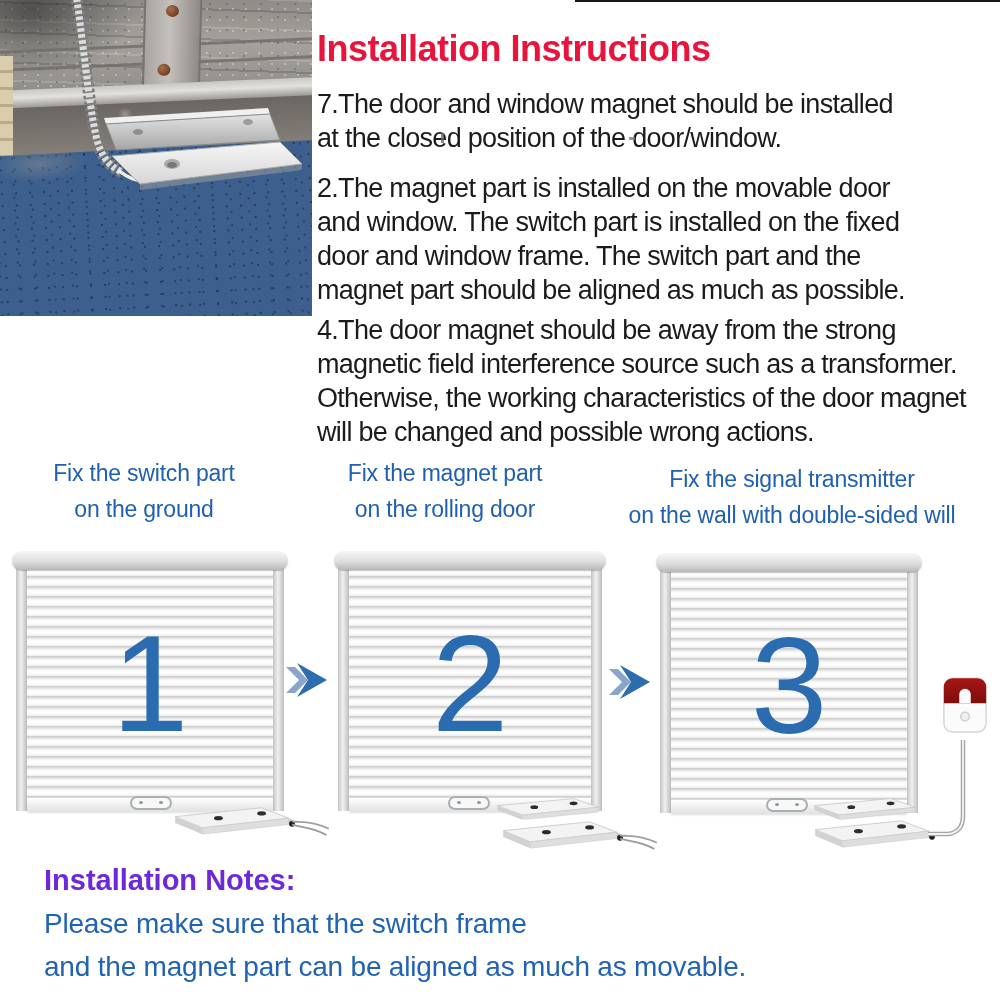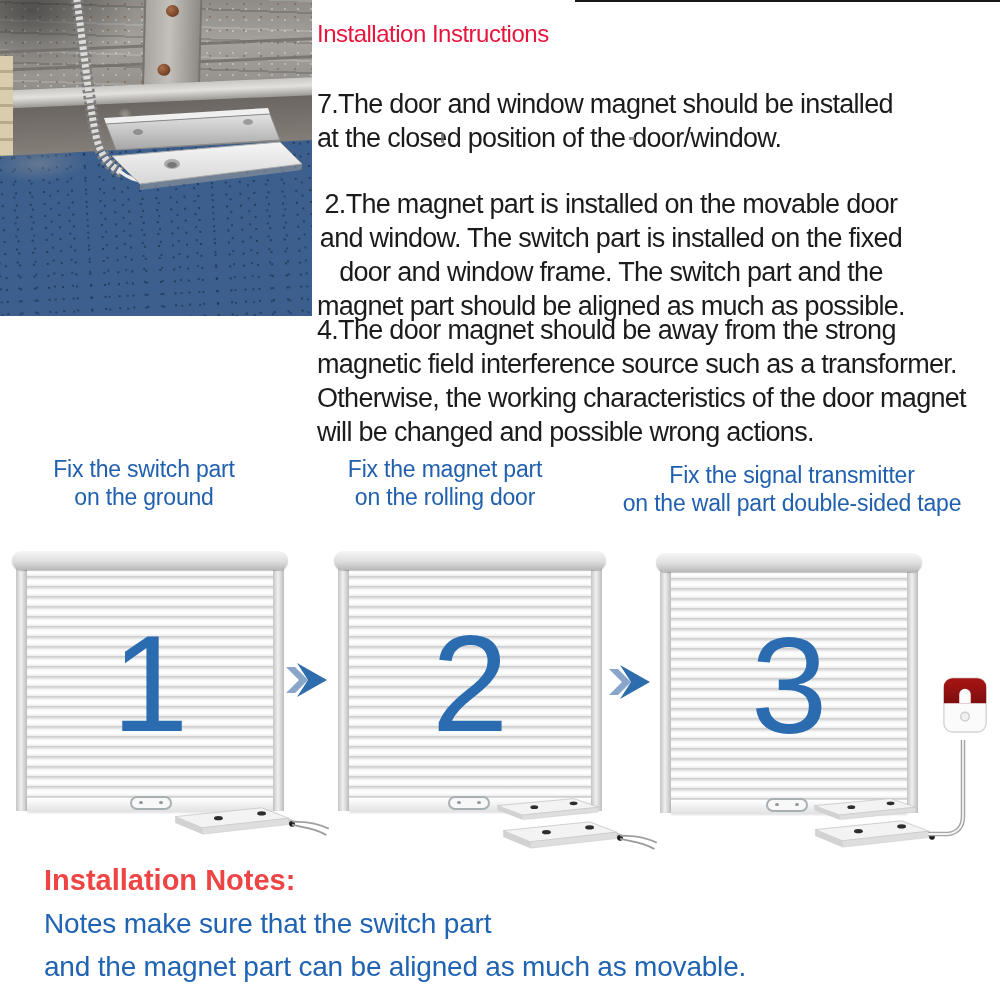--- a/index.html
+++ b/index.html
@@ -1,33 +1,33 @@
 <!DOCTYPE html>
 <html><head>
 <meta charset="utf-8">
 <style>
   html,body{margin:0;padding:0;background:#ffffff;}
   body{width:1000px;height:1000px;position:relative;overflow:hidden;
        font-family:"Liberation Sans",sans-serif;}
   .abs{position:absolute;}
 
   
-  .page-title{left:317px;top:4px;font-size:24px;letter-spacing:-0.5px;
-              color:#e8143c;font-weight:400;white-space:pre;}
+  .page-title{left:317px;top:4px;font-size:36px;letter-spacing:-0.5px;
+              color:#e8143c;font-weight:700;white-space:pre;}
   .inst{left:317px;font-size:27px;line-height:34px;letter-spacing:-0.7px;
         color:#1b1b1b;white-space:pre;}
-  .inst1{top:60px;}  .inst2{top:160px;text-align:center;}  .inst3{top:286px;}
-
-  .caption{color:#2160ae;font-size:23px;line-height:28px;letter-spacing:-0.2px;
+  .inst1{top:60px;}  .inst2{top:144px;}  .inst3{top:286px;}
+
+  .caption{color:#2160ae;font-size:23px;line-height:36px;letter-spacing:-0.2px;
            text-align:center;white-space:pre;}
   .cap1{left:18px;top:455px;width:252px;}
   .cap2{left:315px;top:455px;width:260px;}
   .cap3{left:606px;top:461px;width:372px;}
 
-  .notes-heading{left:44px;top:864px;font-size:29px;font-weight:bold;color:#ef4444;}
+  .notes-heading{left:44px;top:864px;font-size:29px;font-weight:bold;color:#6d28d9;}
   .note-line{left:44px;font-size:28px;letter-spacing:-0.2px;color:#2063b3;}
   .note1{top:908px;} .note2{top:951px;}
 
   .topline{left:575px;top:0;width:425px;height:2px;background:#181818;}
   .mark1{left:441px;top:133px;width:3px;height:10px;background:#6d6d6d;opacity:.8;}
   .mark2{left:629px;top:137px;width:6px;height:3px;background:#7a7a7a;opacity:.8;}
 
   
   .door{position:absolute;height:260px;}
   .door1{left:16px;top:551px;width:268px;}
@@ -196,21 +196,21 @@
 <p class="abs inst inst3">4.The door magnet should be away from the strong
 magnetic field interference source such as a transformer.
 Otherwise, the working characteristics of the door magnet
 will be changed and possible wrong actions.</p>
 
 <div class="abs caption cap1">Fix the switch part
 on the ground</div>
 <div class="abs caption cap2">Fix the magnet part
 on the rolling door</div>
 <div class="abs caption cap3">Fix the signal transmitter
-on the wall part double-sided tape</div>
+on the wall with double-sided will</div>
 
 <div class="door door1">
   <div class="slats"></div>
   <div class="rail left"></div>
   <div class="rail right"></div>
   <div class="topbar"></div>
   <div class="bottombar"></div>
   <div class="handle h1"></div>
   <div class="num">1</div>
 </div>
@@ -262,14 +262,14 @@
 
 <svg class="abs" style="left:0;top:0;pointer-events:none" width="1000" height="1000">
   <path d="M928,834 L948,834 Q963,832 963,816 L963,740" fill="none" stroke="#a5a5a5" stroke-width="4.5"></path>
   <path d="M928,834 L948,834 Q963,832 963,816 L963,740" fill="none" stroke="#f4f4f4" stroke-width="1.8"></path>
 </svg>
 <svg class="abs" style="left:941px;top:676px" width="48" height="62" viewBox="0 0 50 64">
   <use href="#sym-transmitter" xlink:href="#sym-transmitter"></use>
 </svg>
 
 <div class="abs notes-heading">Installation Notes:</div>
-<div class="abs note-line note1">Notes make sure that the switch part</div>
+<div class="abs note-line note1">Please make sure that the switch frame</div>
 <div class="abs note-line note2">and the magnet part can be aligned as much as movable.</div>
 
 </body></html>

